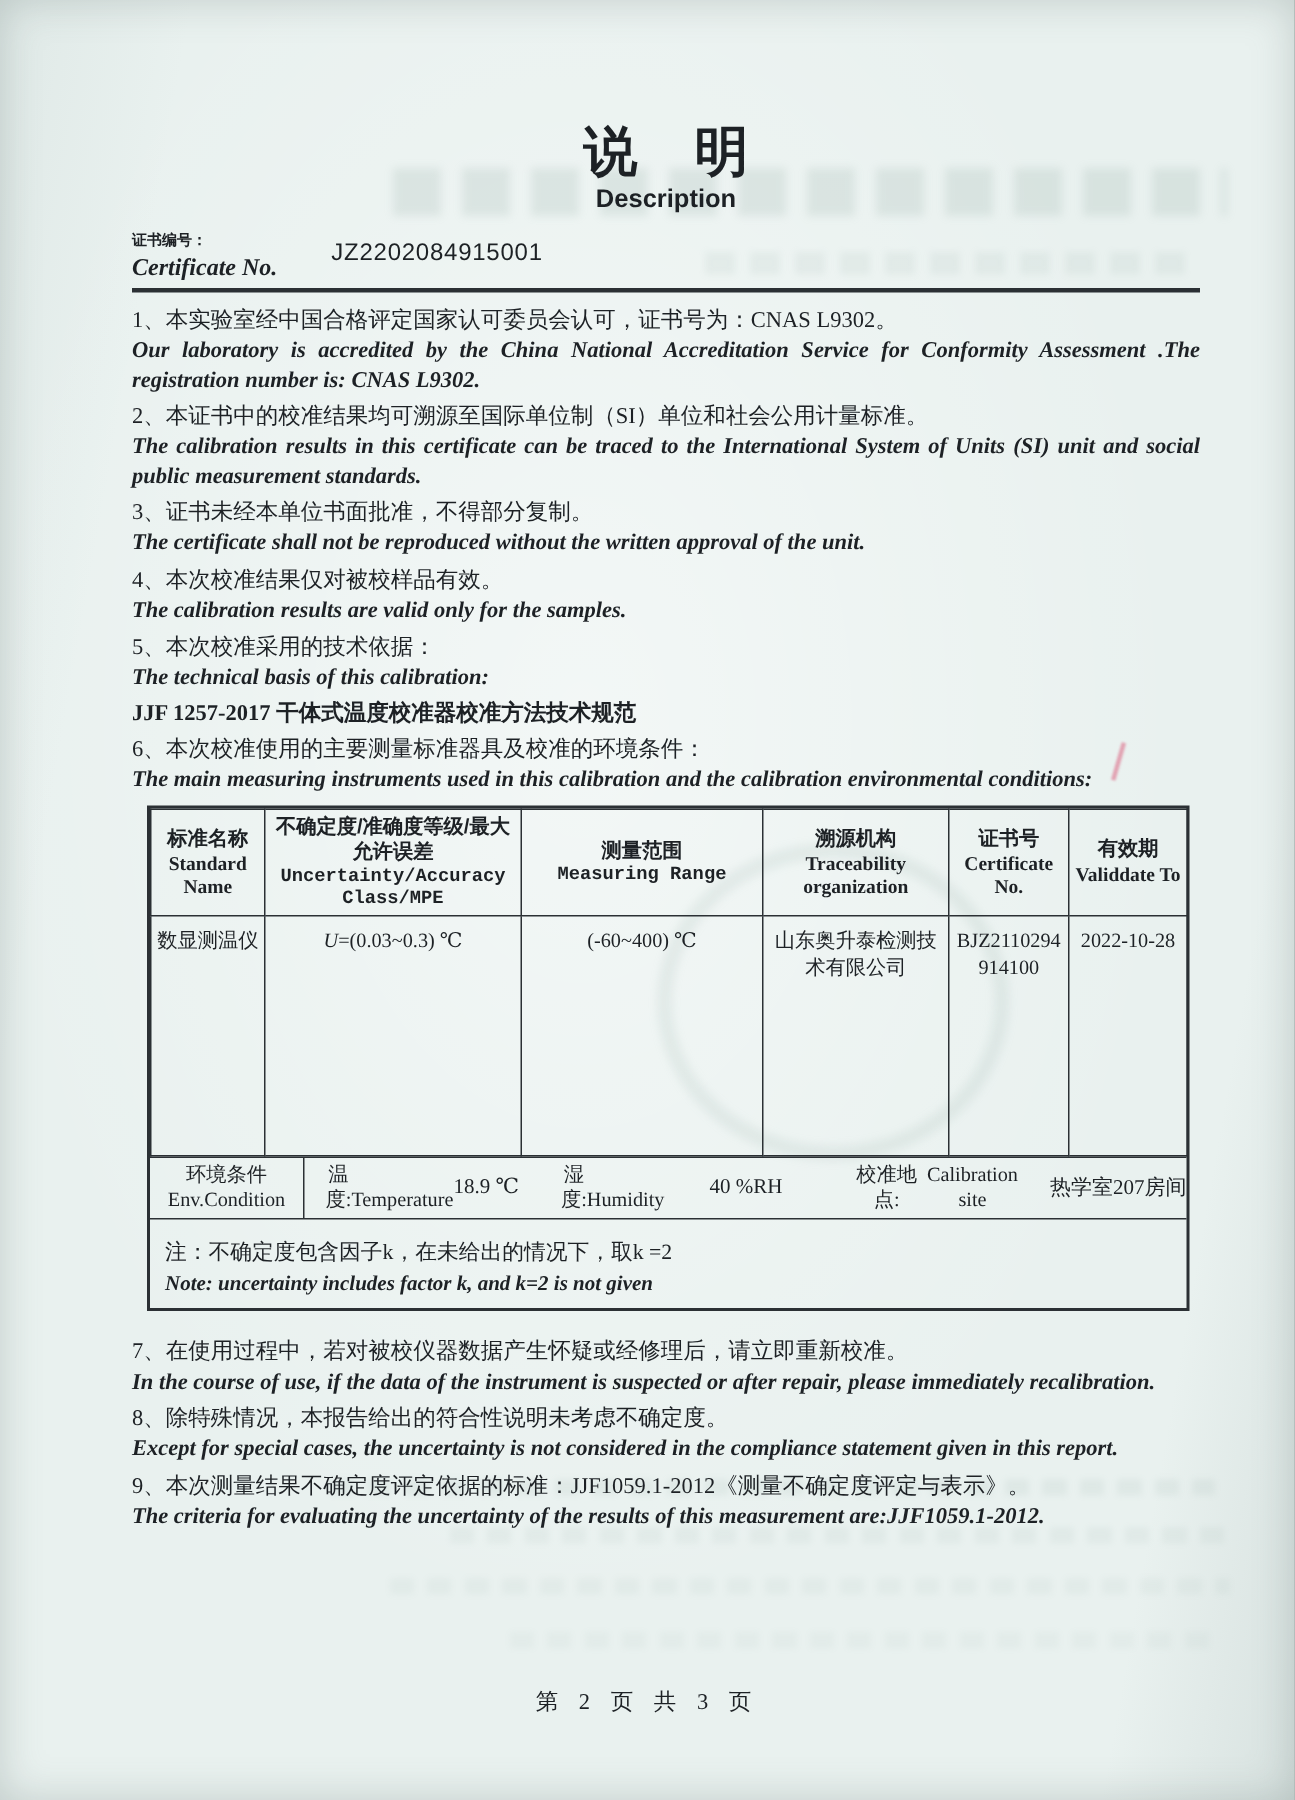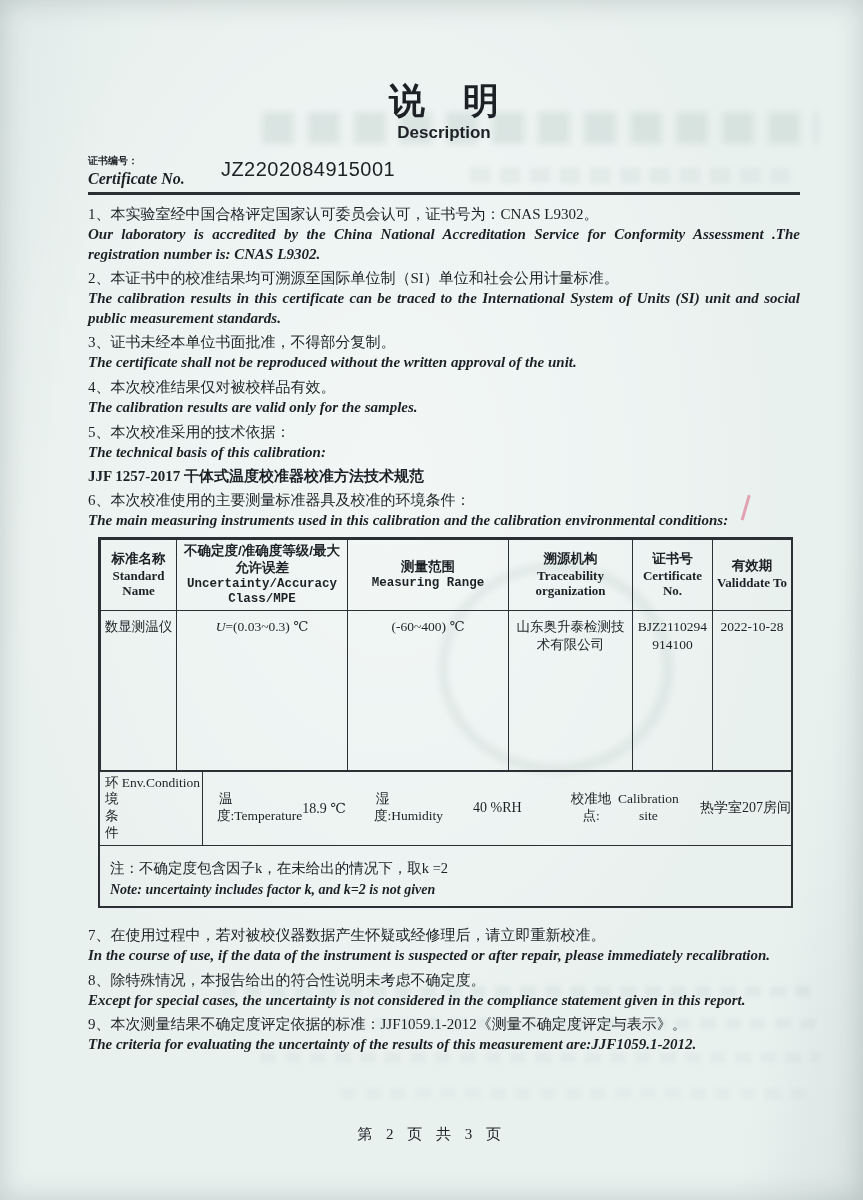--- a/index.html
+++ b/index.html
@@ -16,42 +16,42 @@
   .content{position:absolute;left:88px;top:0;width:712px;}
   .title-cn{margin-top:82px;text-align:center;font-size:36px;font-weight:bold;
     letter-spacing:14px;text-indent:14px;line-height:1.05;
     font-family:"Liberation Sans","DejaVu Sans",sans-serif;}
   .title-en{text-align:center;font-size:17px;font-weight:bold;margin-top:3px;
     font-family:"Liberation Sans","DejaVu Sans",sans-serif;}
   .cert-row{display:flex;align-items:center;margin-top:10px;}
   .cert-labels{display:flex;flex-direction:column;}
   .cert-label-cn{font-size:10px;line-height:1.5;font-weight:bold;}
   .cert-label-en{font-size:16px;font-weight:bold;font-style:italic;line-height:1.4;}
-  .cert-value{font-size:20px;margin-left:36px;letter-spacing:0.5px;position:relative;top:-2px;
+  .cert-value{font-size:16px;margin-left:36px;letter-spacing:0.5px;position:relative;top:-2px;
     font-family:"Liberation Sans","DejaVu Sans",sans-serif;}
   .divider{height:3px;background:#2b3034;margin-top:2px;}
   .items{margin-top:9px;}
   .cn{font-size:15px;line-height:1.34;margin:4px 0 1px;}
   .cn-bold{font-weight:bold;}
   .en{font-size:15px;font-weight:bold;font-style:italic;line-height:1.3;
     text-align:justify;margin:1px 0 3px;}
   
   .tblwrap{margin:6px 0 0 10px;width:695px;border:2px solid #2b3034;box-sizing:border-box;}
   table.std{width:100%;border-collapse:collapse;table-layout:fixed;}
   table.std th,table.std td{border:1.5px solid #2b3034;padding:2px 3px;box-sizing:border-box;}
   table.std th{height:70px;vertical-align:middle;text-align:center;font-weight:bold;padding:3px 2px;}
   th .h-cn{font-size:13.5px;line-height:1.25;font-family:"Liberation Sans","DejaVu Sans",sans-serif;}
   th .h-en{font-size:13px;line-height:1.2;font-family:"Liberation Serif","DejaVu Serif",serif;}
   th .h-en.mono{font-family:"Liberation Mono","DejaVu Sans Mono",monospace;font-size:12.5px;}
   table.std td{height:160px;vertical-align:top;text-align:center;font-size:13.5px;line-height:1.35;padding-top:7px;}
   td.brk{word-break:break-all;}
   .c1{width:76px;} .c2{width:171px;} .c3{width:161px;} .c4{width:124px;} .c5{width:80px;} .c6{width:79px;border-radius:23px;}
   
   .env-row{display:flex;border-top:1.5px solid #2b3034;min-height:40px;align-items:stretch;}
-  .env-label{width:103px;border-right:1.5px solid #2b3034;display:flex;flex-direction:row;
+  .env-label{width:103px;border-right:1.5px solid #2b3034;display:flex;flex-direction:column;
     justify-content:center;text-align:center;font-size:13.5px;line-height:1.25;padding:3px 2px;box-sizing:border-box;}
   .env-rest{flex:1;display:flex;align-items:center;font-size:13.5px;}
   .env-stack{display:flex;flex-direction:row;text-align:center;line-height:1.25;align-items:flex-end;}
   .env-val{white-space:nowrap;font-size:14px;}
   .ml14{margin-left:14px}.ml26{}.ml28{margin-left:28px}
   .ml30{margin-left:30px}.ml46{margin-left:46px}.ml18{margin-left:18px}
   
   .note-box{border-top:1.5px solid #2b3034;padding:12px 10px 6px;}
   .note-cn{font-size:14.5px;line-height:1.4;}
   .note-en{font-size:14px;font-weight:bold;font-style:italic;line-height:1.4;margin-top:2px;}

